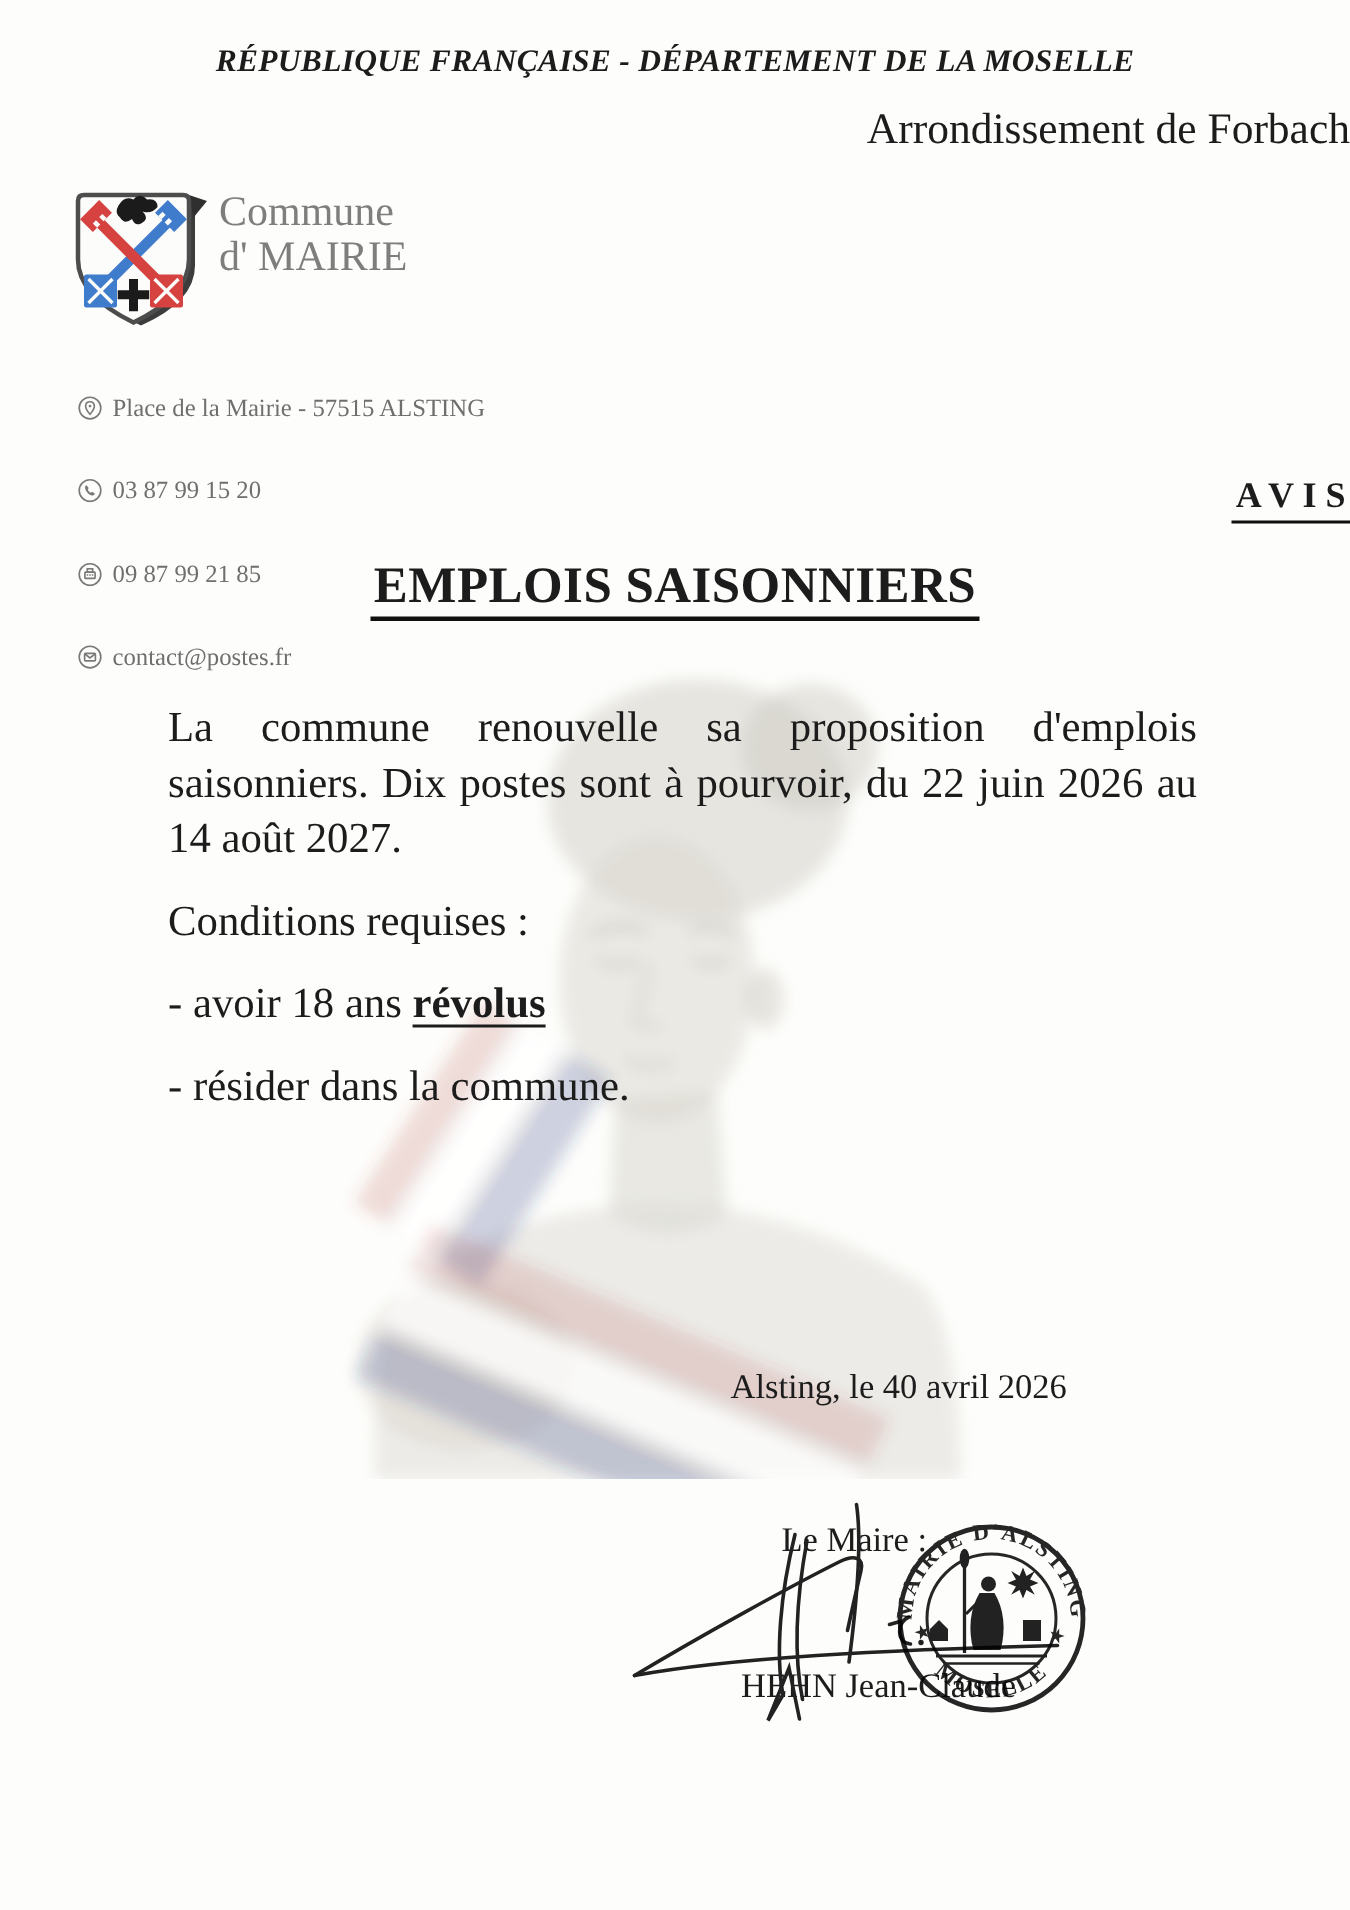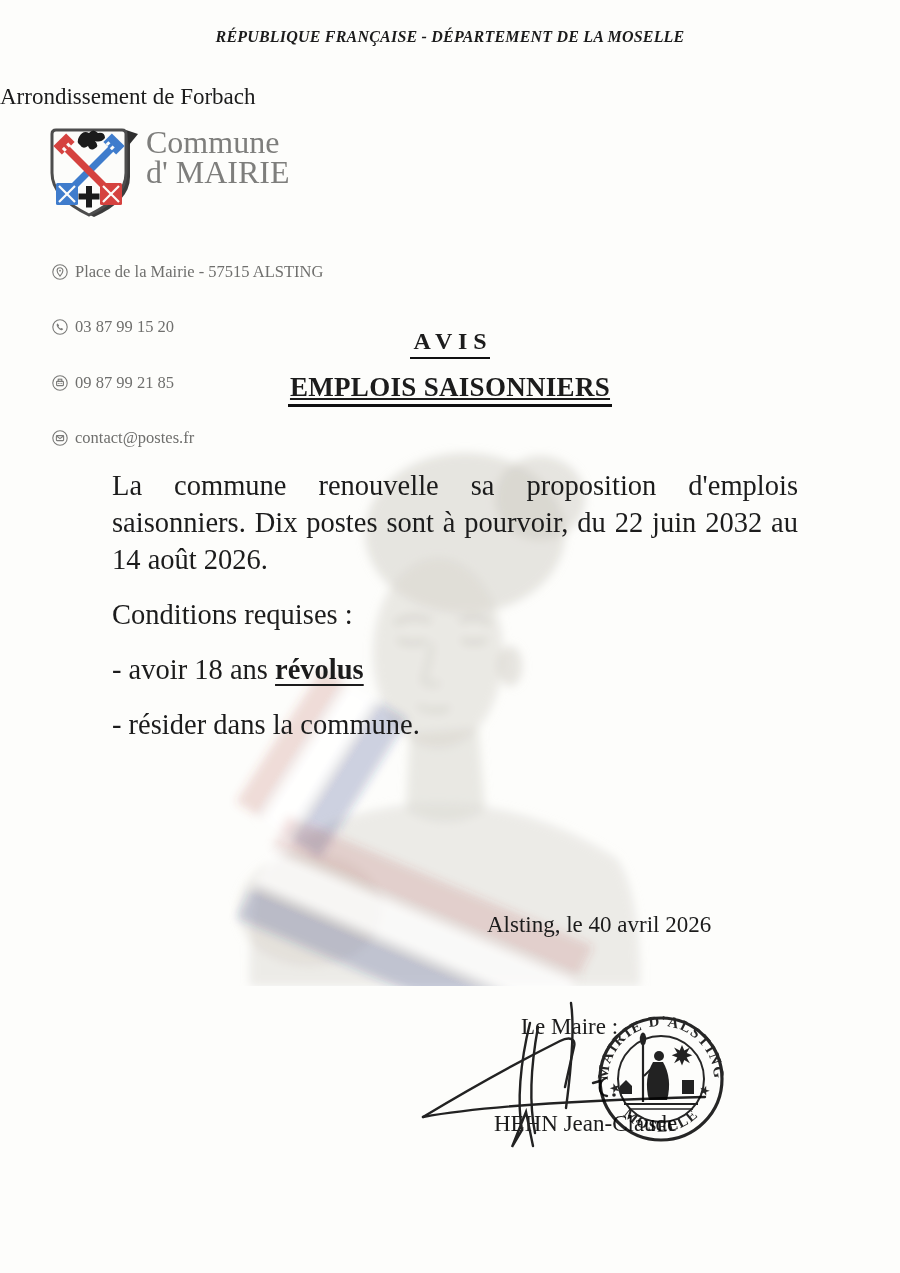--- a/index.html
+++ b/index.html
@@ -4,37 +4,37 @@
 <style>
   html,body{margin:0;padding:0;}
   body{
     width:900px;height:1273px;position:relative;overflow:hidden;
     background:#fdfdfb;color:#1c1c1c;
     font-family:"Liberation Serif","DejaVu Serif",serif;
   }
   .abs{position:absolute;}
   
   .header-line1{top:28px;left:0;width:100%;text-align:center;
-    font-size:16px;font-weight:bold;font-style:italic;letter-spacing:.2px;}
-  .header-line2{top:84px;left:0;width:100%;text-align:left;font-size:23px;}
+    font-size:21px;font-weight:bold;font-style:italic;letter-spacing:.2px;}
+  .header-line2{top:70px;left:0;width:100%;text-align:right;font-size:29px;}
   
   .logo-svg{left:47px;top:125px;}
-  .commune-name{left:146px;top:127px;font-size:32px;line-height:30px;color:#7e7e7c;}
+  .commune-name{left:146px;top:127px;font-size:28px;line-height:30px;color:#7e7e7c;}
   .contact-list{left:52px;top:228px;margin:0;padding:0;list-style:none;}
   .contact-list li{display:flex;align-items:center;gap:7px;height:23.5px;
     font-size:16.5px;color:#6f6f6d;margin-top:32px;}
   .contact-icon{width:16px;height:16px;flex:0 0 16px;}
   .contact-icon svg{display:block;}
   
-  .avis-title{top:328px;left:0;width:100%;text-align:center;}
+  .avis-title{top:318px;left:0;width:100%;text-align:right;}
   .avis-title span{font-size:24px;font-weight:bold;
     border-bottom:2.5px solid #101010;padding:0 3px 3px;}
   .notice-subtitle{top:372px;left:0;width:100%;text-align:center;}
-  .notice-subtitle span{font-size:27px;font-weight:bold;letter-spacing:.3px;
-    border-bottom:3px solid #101010;padding:0 2px 2px;text-decoration:underline;}
+  .notice-subtitle span{font-size:34px;font-weight:bold;letter-spacing:.3px;
+    border-bottom:3px solid #101010;padding:0 2px 2px;}
   
   .body-text{left:112px;top:467px;width:686px;font-size:28.5px;line-height:37px;
     text-align:justify;}
   .body-text p{margin:0 0 18px 0;}
   .cond-underline{text-decoration:underline;text-underline-offset:5px;
     text-decoration-thickness:2px;font-weight:bold;}
   .date-line{left:487px;top:912px;font-size:23px;}
   
   .sig-label{left:521px;top:1014px;font-size:23px;z-index:3;}
   .sig-name{left:494px;top:1111px;font-size:23px;z-index:3;}
@@ -163,21 +163,21 @@
   </ul>
 
   <div class="abs avis-title layer">
     <span>A V I S</span>
   </div>
   <div class="abs notice-subtitle layer">
     <span>EMPLOIS SAISONNIERS</span>
   </div>
 
   <div class="abs body-text layer">
-    <p>La commune renouvelle sa proposition d'emplois saisonniers. Dix postes sont à pourvoir, du 22 juin 2032 au 14 août 2026.</p>
+    <p>La commune renouvelle sa proposition d'emplois saisonniers. Dix postes sont à pourvoir, du 22 juin 2026 au 14 août 2027.</p>
     <p>Conditions requises :</p>
     <p><span>- avoir 18 ans </span><span class="cond-underline">révolus</span></p>
     <p>- résider dans la commune.</p>
   </div>
 
   <div class="abs date-line layer">Alsting, le 40 avril 2026</div>
 
   <div class="abs sig-label">Le Maire :</div>
 
   <svg class="abs signature-svg" width="310" height="165" viewBox="0 0 310 165">

